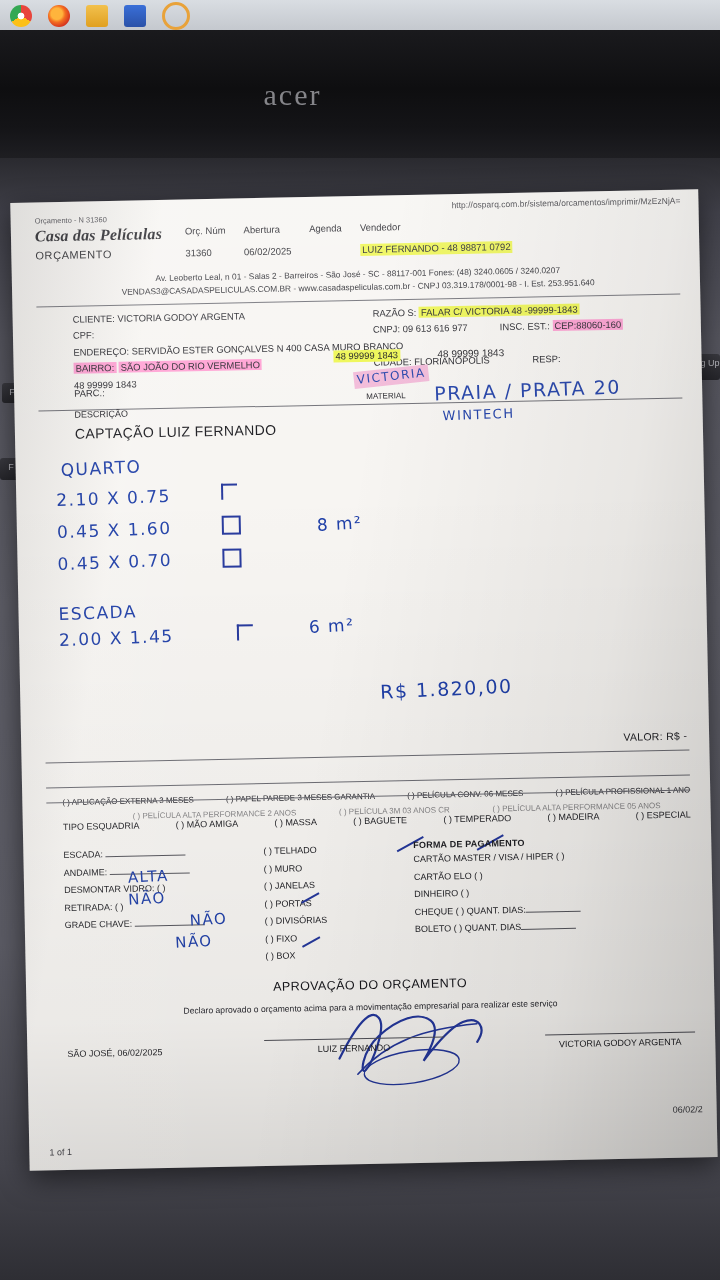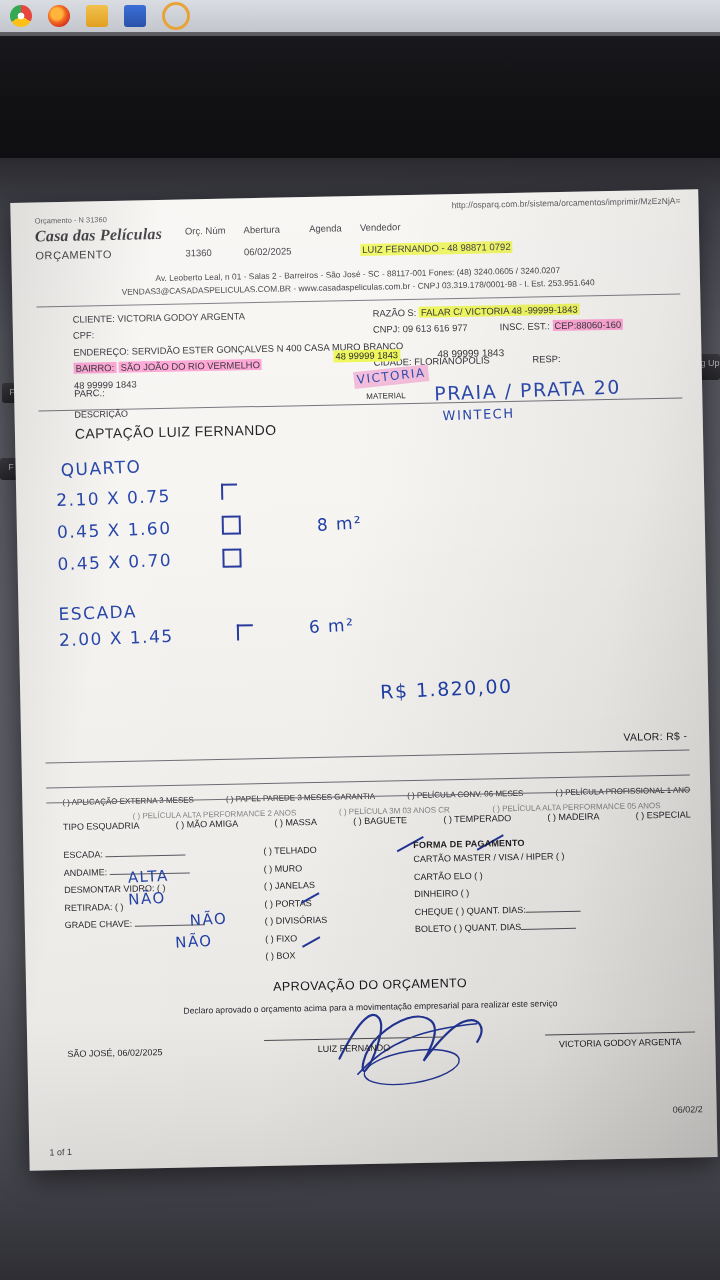--- a/index.html
+++ b/index.html
@@ -369,20 +369,23 @@
 
   <div class="photo-bg">
     <div class="desk-top"></div>
     <div class="taskbar">
       <span class="tb-icon chrome"></span>
       <span class="tb-icon firefox"></span>
       <span class="tb-icon folder"></span>
       <span class="tb-icon word"></span>
       <span class="tb-icon ring"></span>
     </div>
+    <div class="laptop-lid">
+      <div class="acer-logo">acer</div>
+    </div>
     <div class="keyboard-deck">
       <div class="key left1">FS</div>
       <div class="key left2">F</div>
       <div class="key right1">Pg Up</div>
 
     </div>
   </div>
 
   <div class="paper">
     <div class="sheet">

